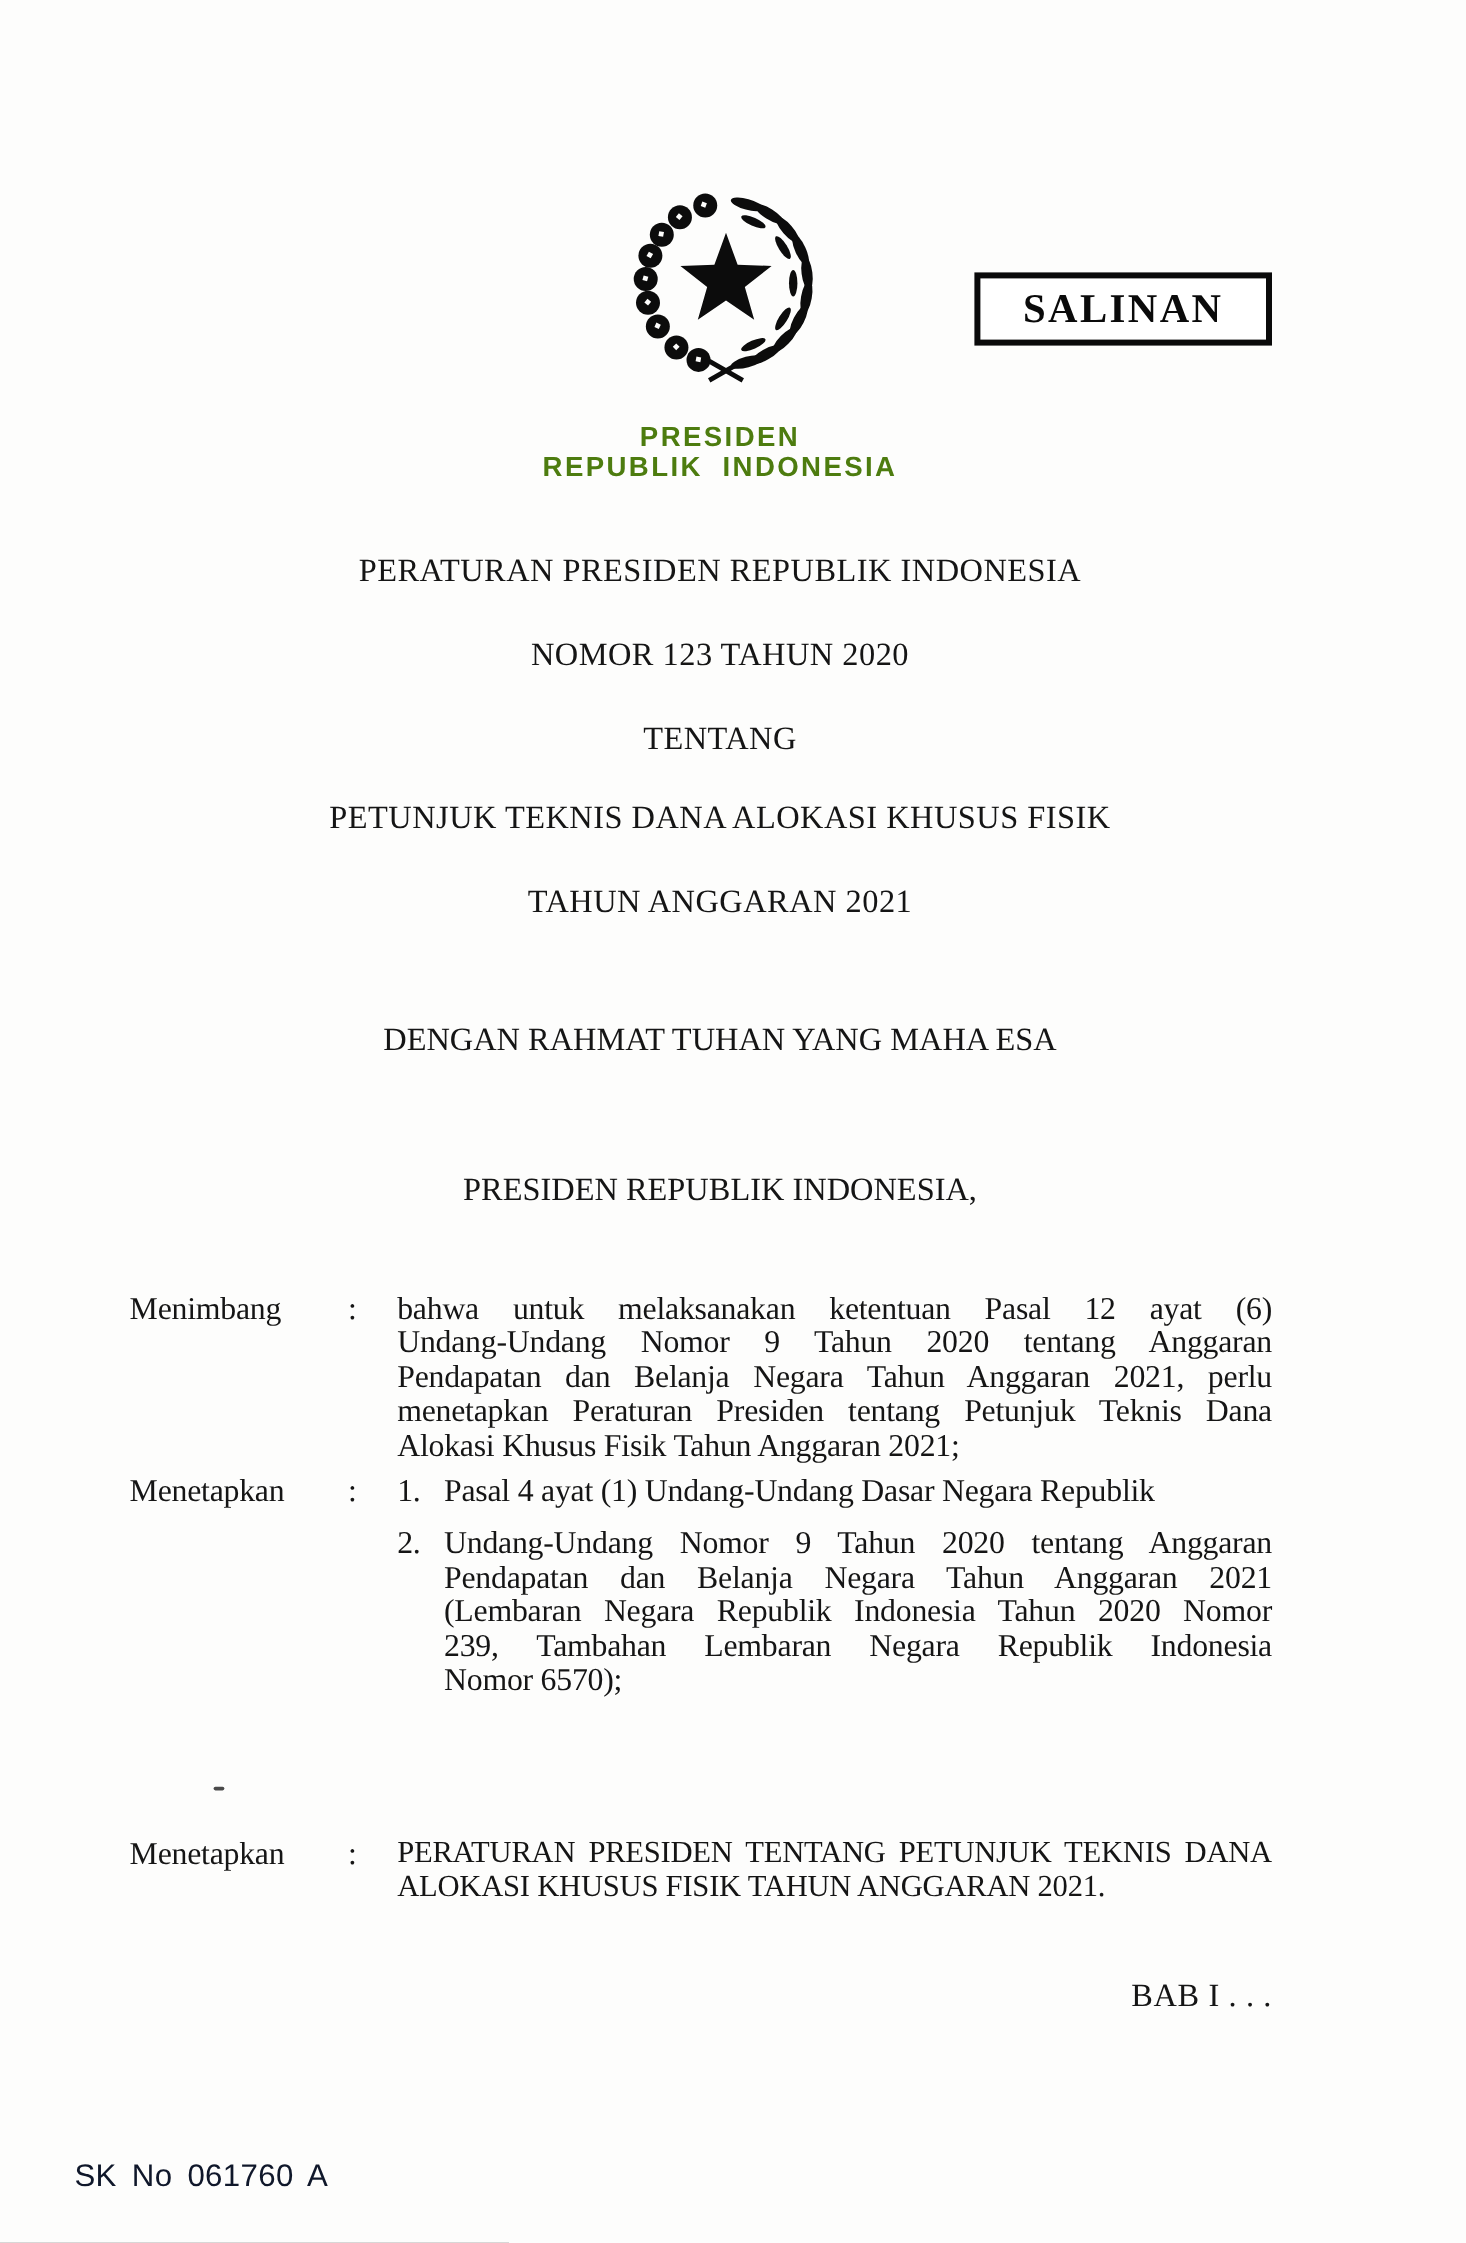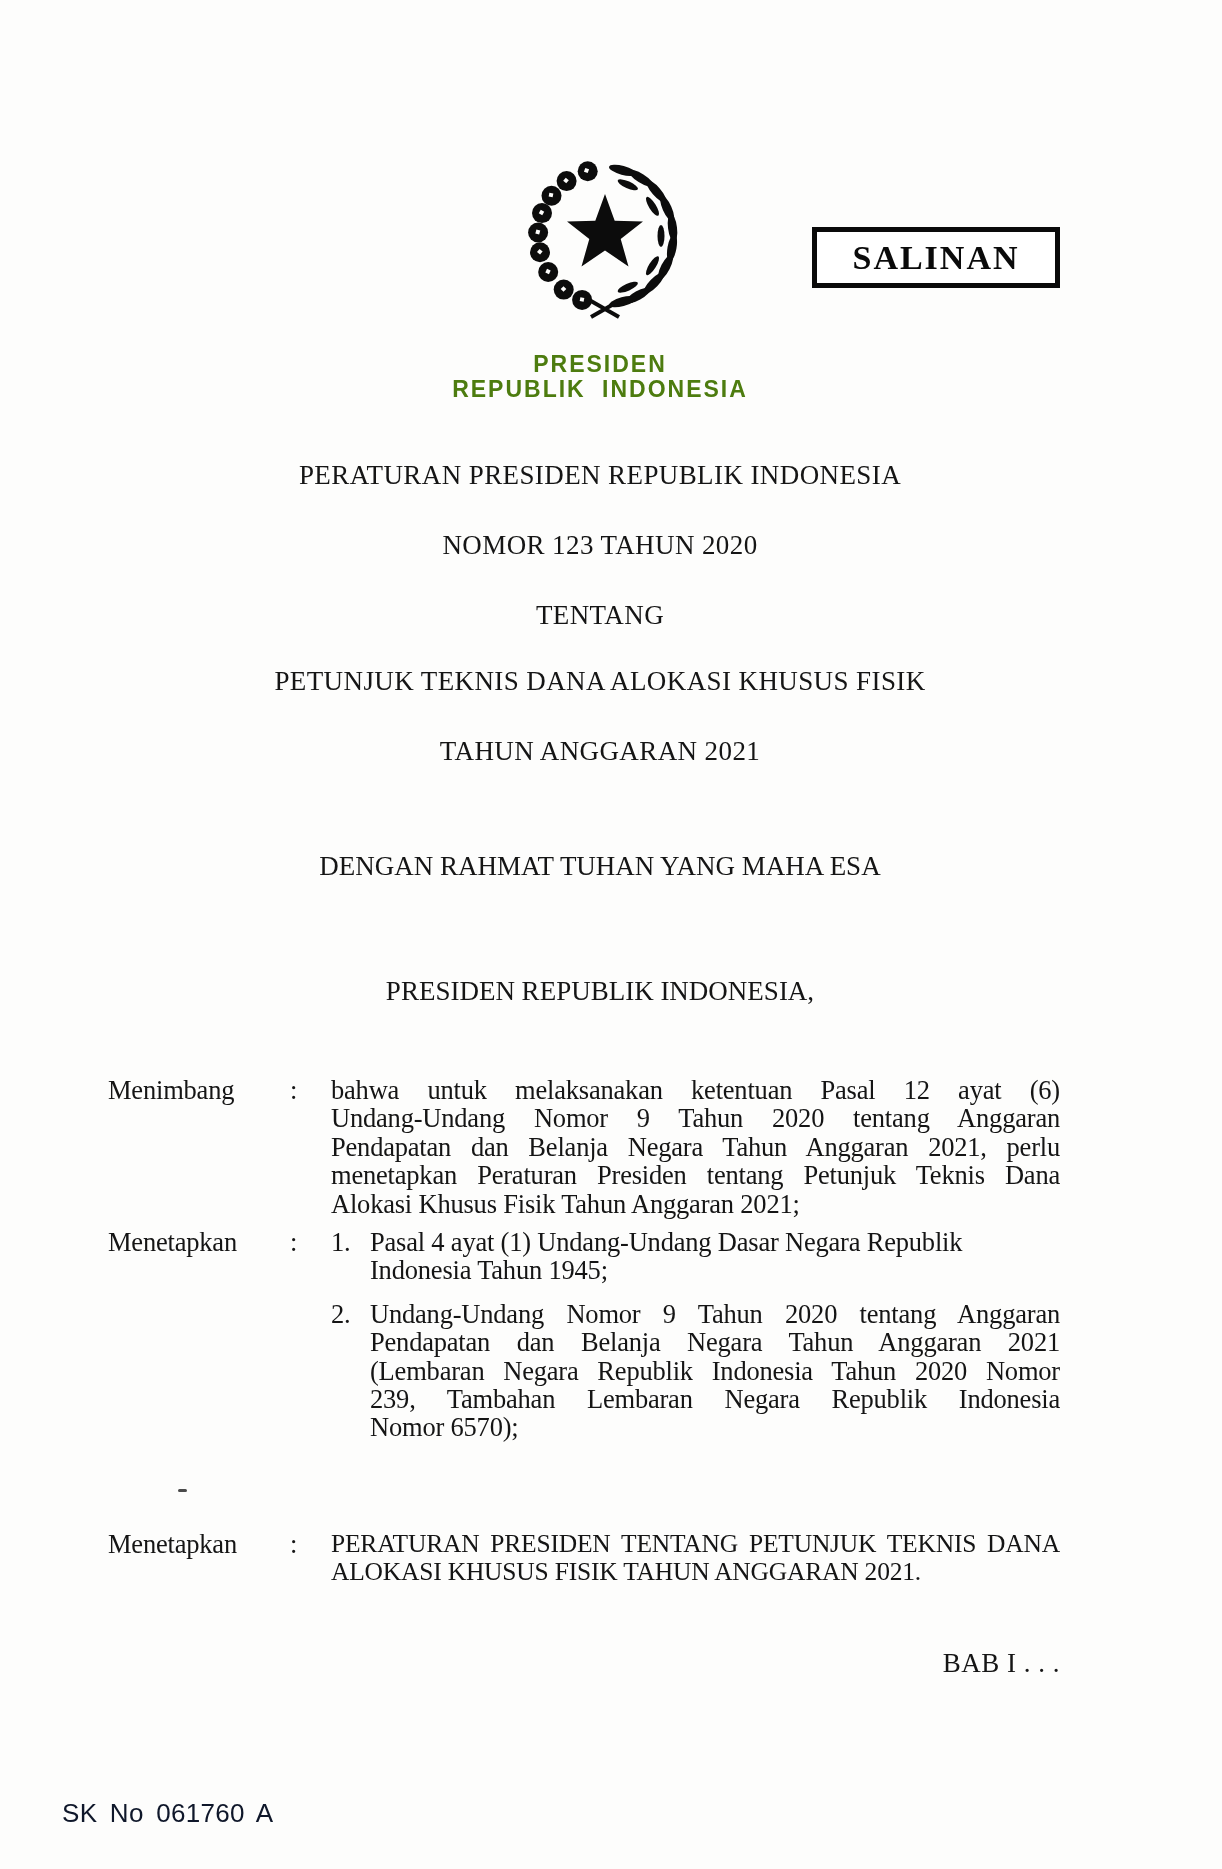--- a/index.html
+++ b/index.html
@@ -152,21 +152,20 @@
   </div>
 
   <div class="clause c-mengingat">
     <div class="clabel">Menetapkan</div>
     <div class="ccolon">:</div>
     <div class="cbody">
       <div class="li nojust">
         <span class="num">1.</span>
         <div class="litext">
             <div class="tl">Pasal 4 ayat (1) Undang-Undang Dasar Negara Republik</div>
-            <div class="tl last">Indonesia Tahun 1945;</div>
           </div>
       </div>
       <div class="li li2">
         <span class="num">2.</span>
         <div class="litext">
             <div class="tl">Undang-Undang Nomor 9 Tahun 2020 tentang Anggaran</div>
             <div class="tl">Pendapatan dan Belanja Negara Tahun Anggaran 2021</div>
             <div class="tl">(Lembaran Negara Republik Indonesia Tahun 2020 Nomor</div>
             <div class="tl">239, Tambahan Lembaran Negara Republik Indonesia</div>
             <div class="tl last">Nomor 6570);</div>

